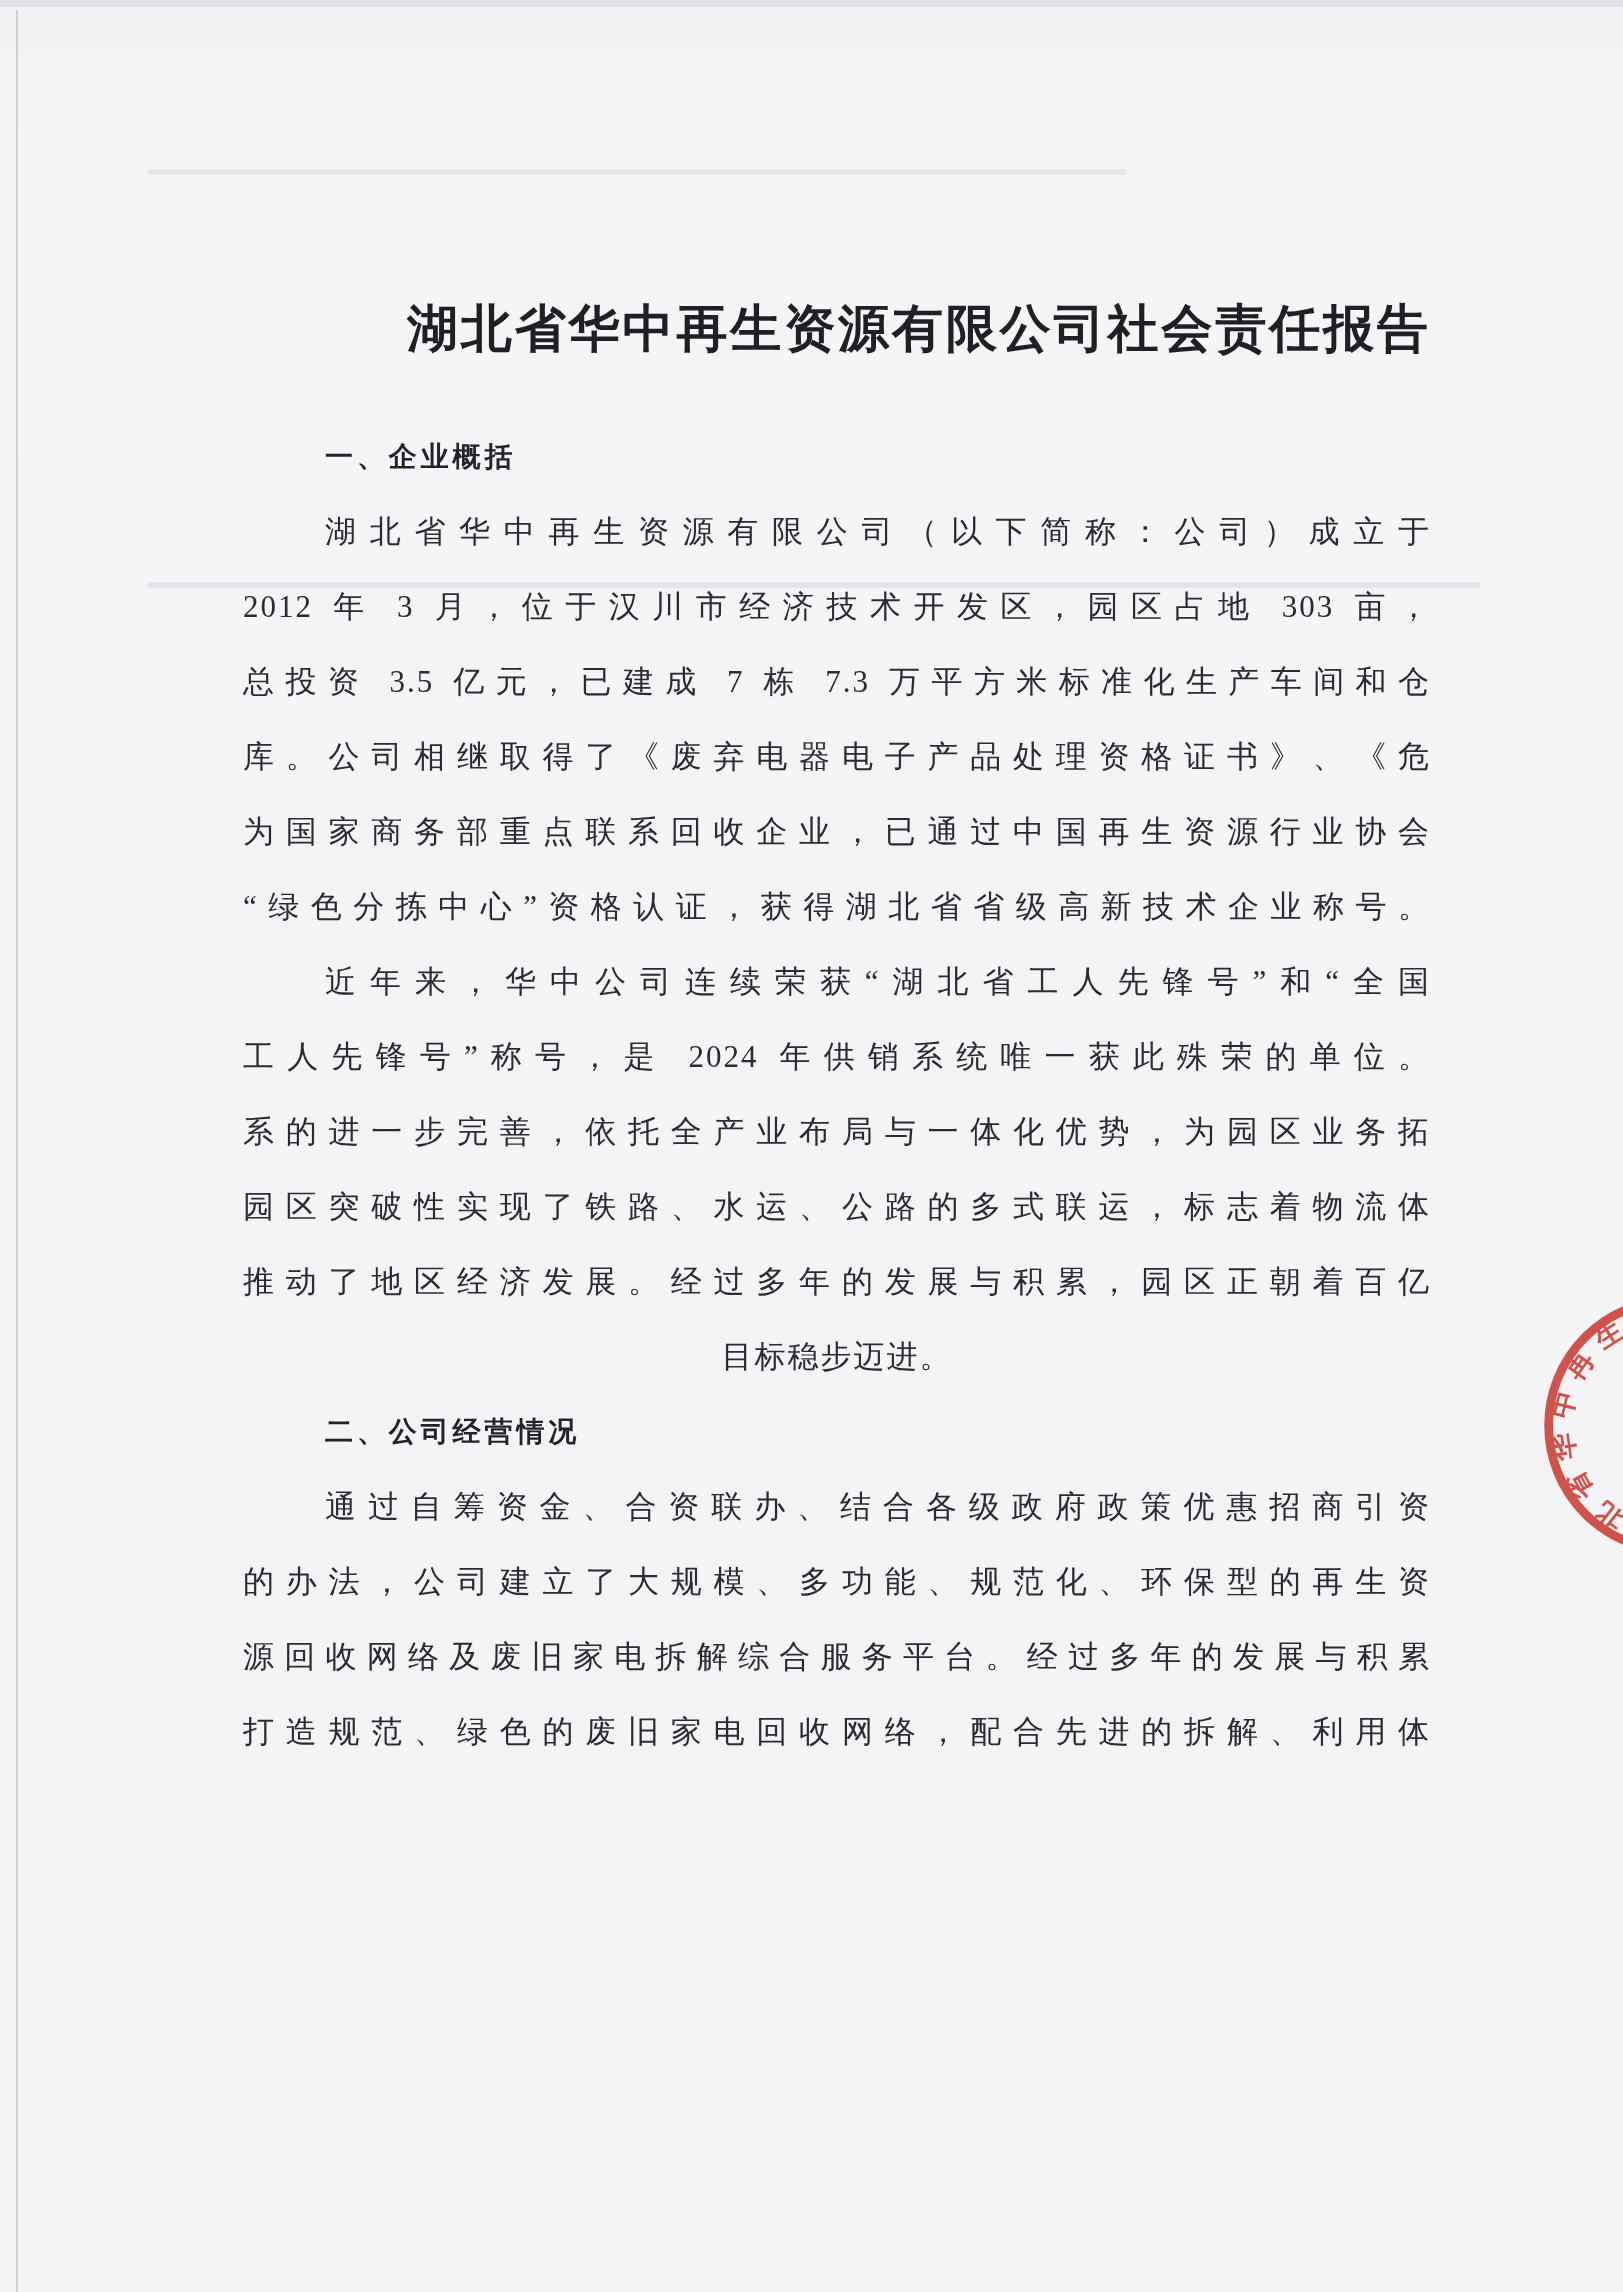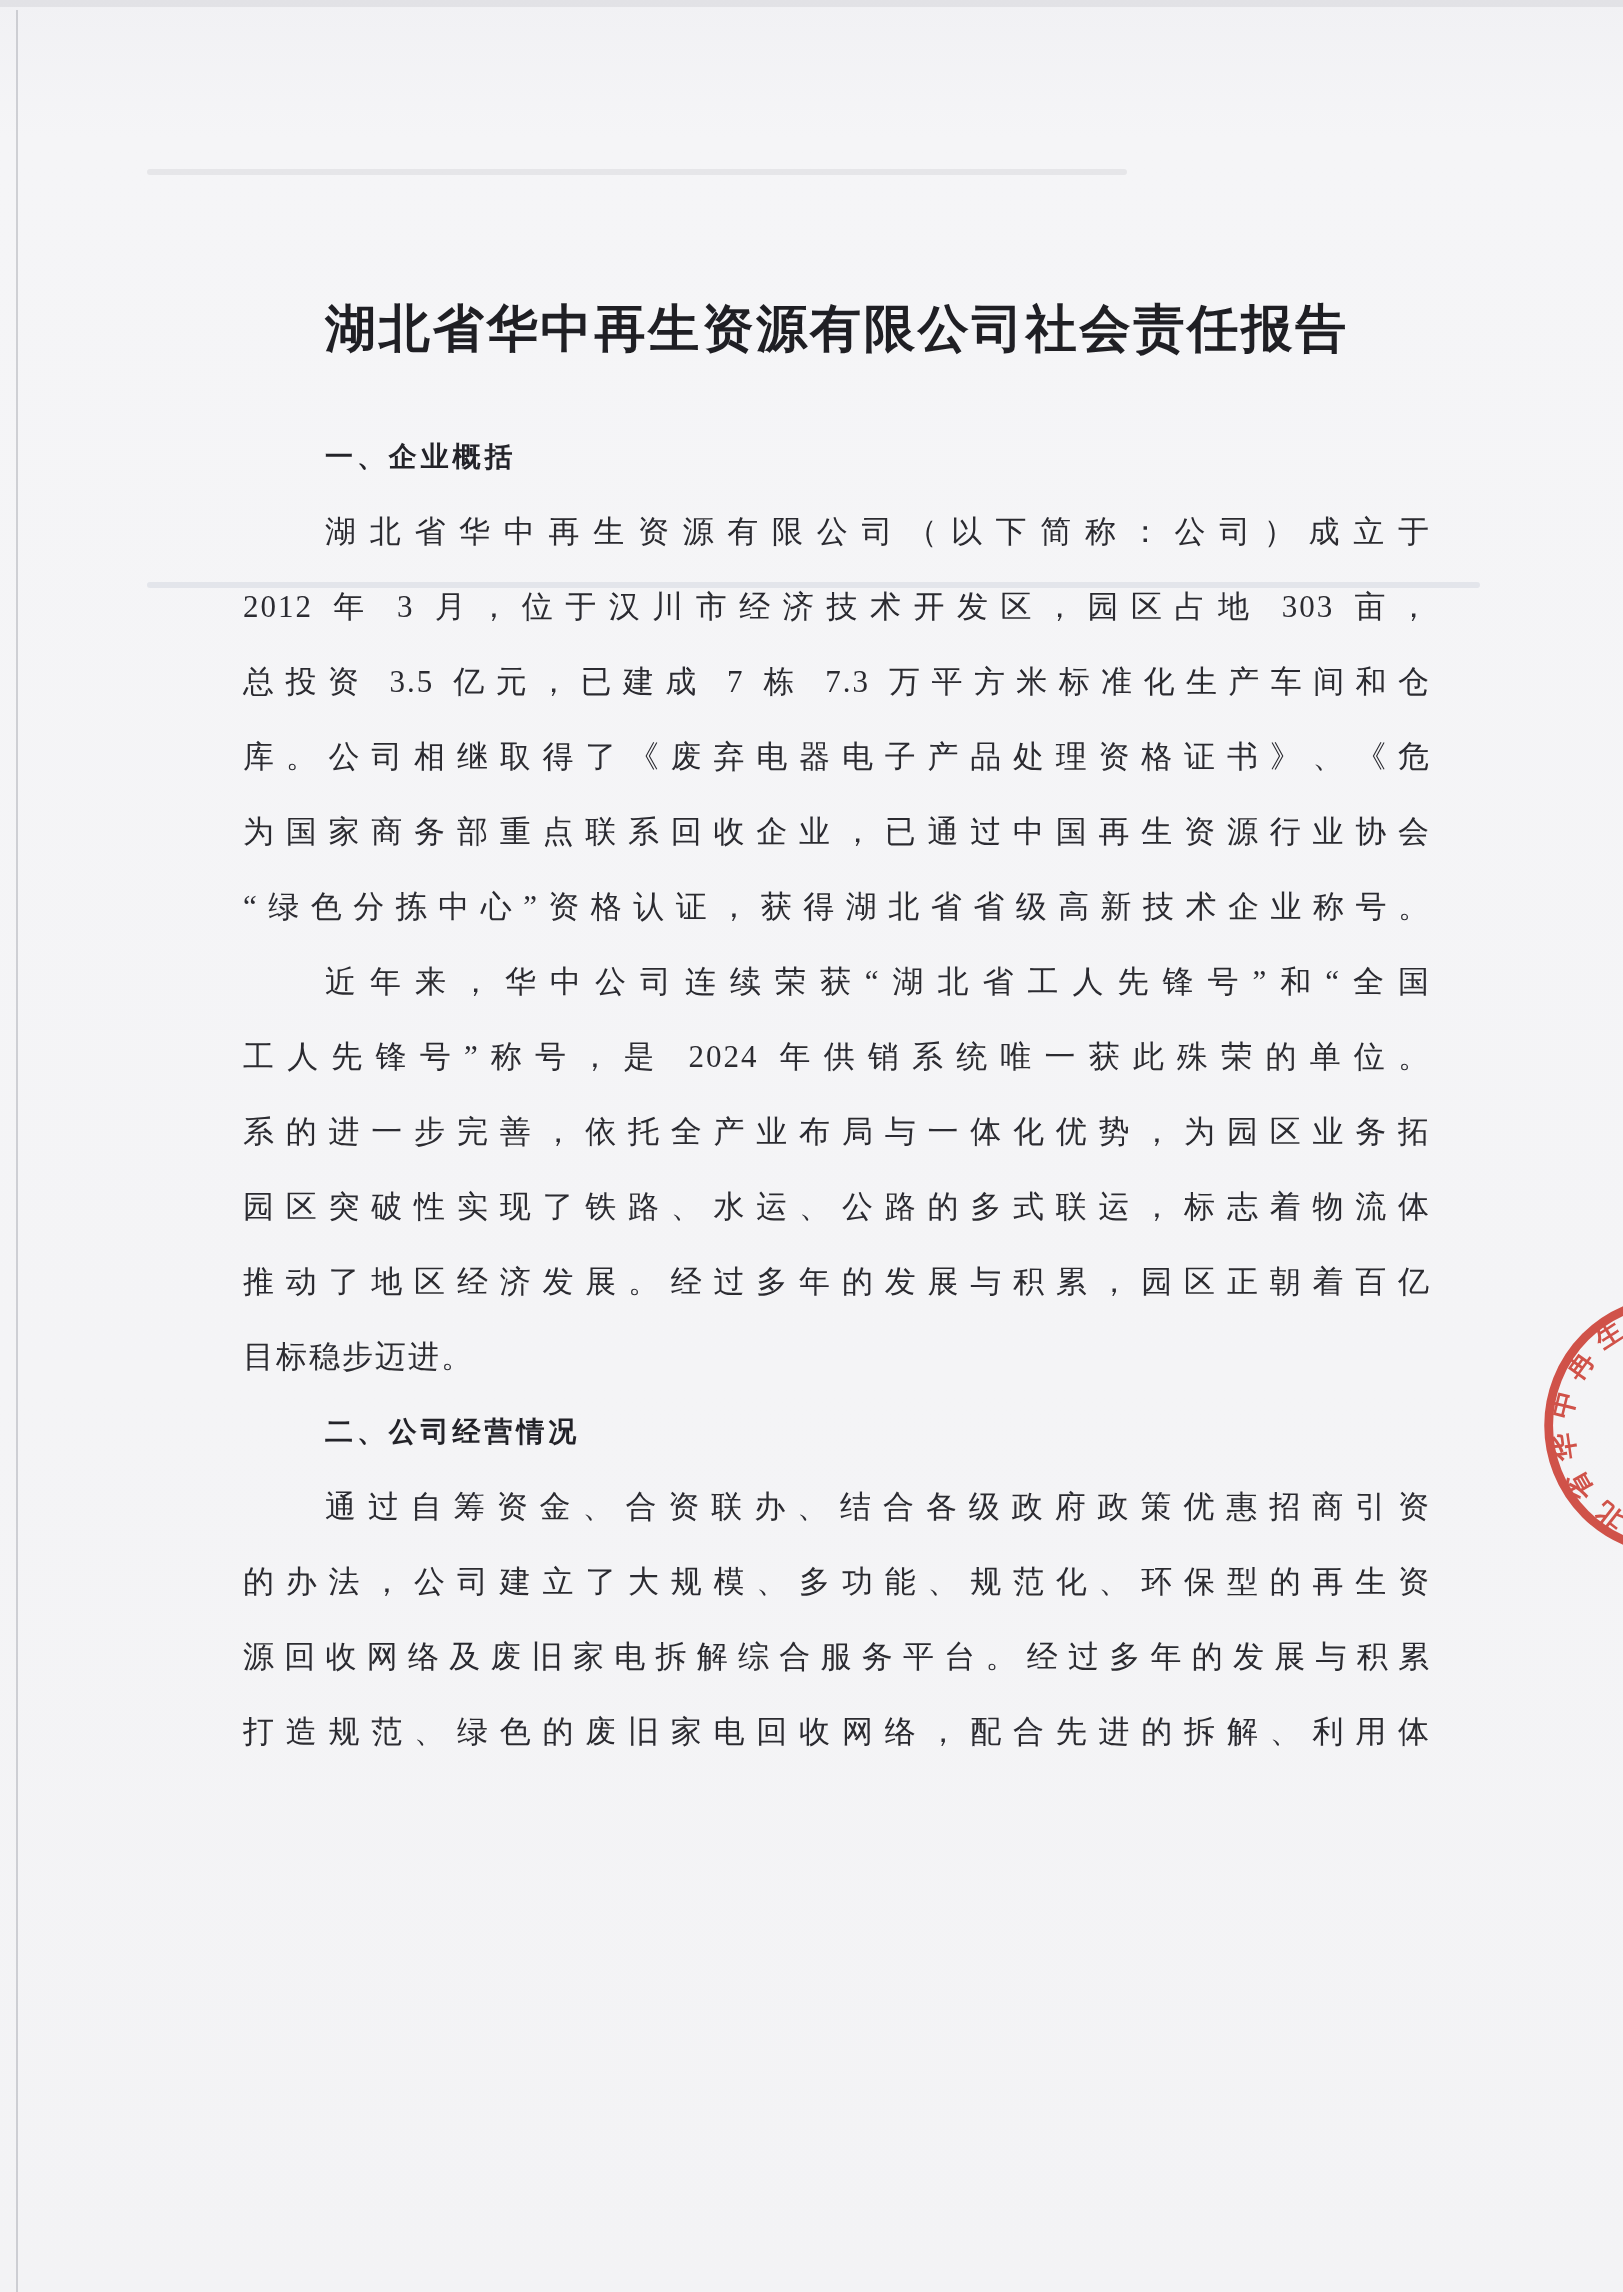--- a/index.html
+++ b/index.html
@@ -22,21 +22,21 @@
   .streak{
     position:absolute;left:147px;width:1333px;height:5.9px;
     background:rgba(150,158,184,0.18);
     border-radius:2.9px;
   }
   .streak.s1{top:169px;width:980px;background:rgba(140,142,152,0.14);}
   .streak.s2{top:582px;}
   .doc-title{
     position:absolute;top:298px;left:243px;width:1188px;
     margin:0;
-    text-align:center;
+    text-align:right;
     font-size:51px;line-height:63px;font-weight:700;
     letter-spacing:2.9px;
     color:#1f1f24;
     font-family:"Liberation Serif","DejaVu Serif",serif;
   }
   .content{
     position:absolute;top:419px;left:243px;width:1188px;
   }
   .line{
     height:75px;line-height:75px;
@@ -44,21 +44,21 @@
     letter-spacing:2px;
     color:#2b2b31;
     font-family:"Liberation Serif","DejaVu Serif",serif;
   }
   .line.just{
     text-align:justify;
     text-align-last:justify;
     text-justify:inter-character;
   }
   .line.indent{padding-left:82px;}
-  .line.short{text-align:left;}
+  .line.short{text-align:center;}
   .line.heading{
     font-family:"Liberation Sans","DejaVu Sans",sans-serif;
     font-weight:700;
     font-size:28px;
     letter-spacing:3.9px;
     padding-left:82px;
     color:#232329;
   }
   .seal{
     position:absolute;top:1290px;right:0;

